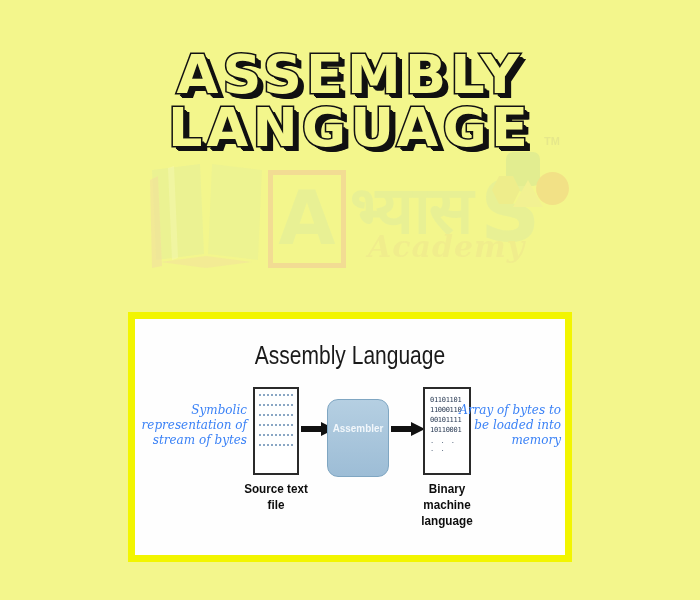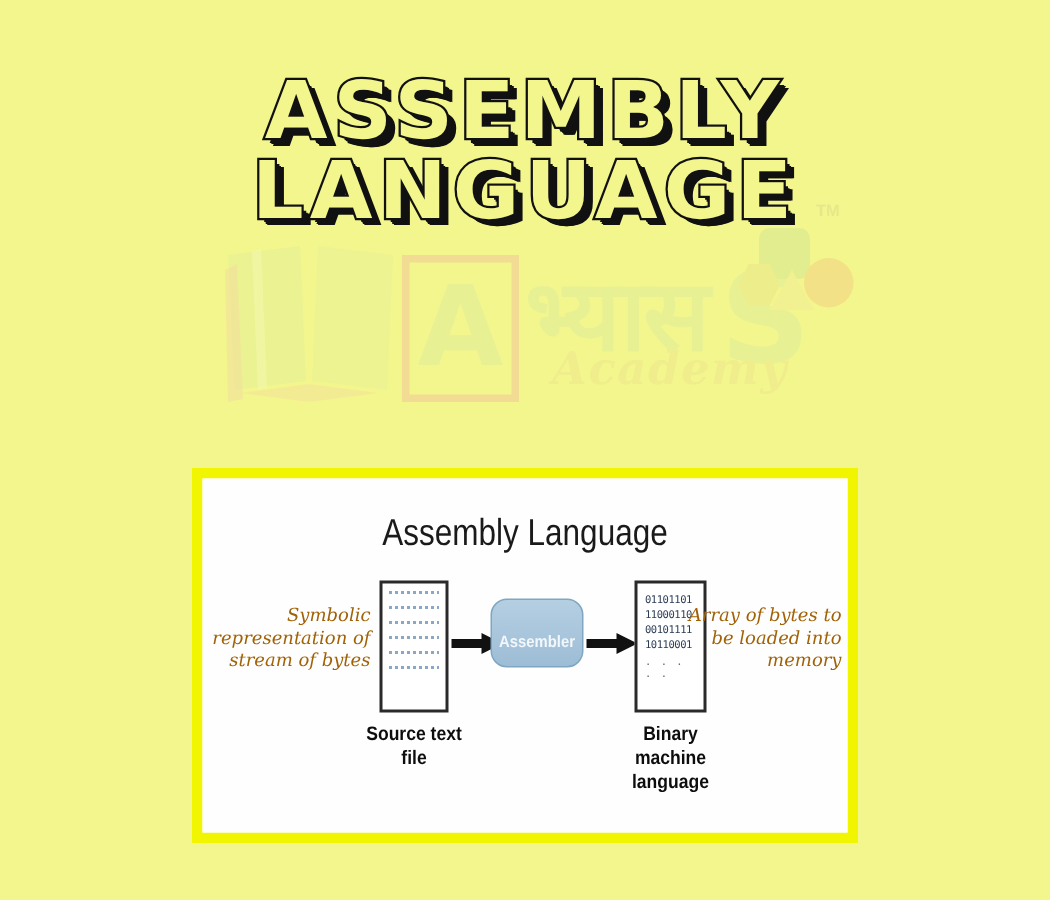--- a/index.html
+++ b/index.html
@@ -190,21 +190,21 @@
     height: 180px;
   }
 
   
   .caption {
     position: absolute;
     font-family: "DejaVu Serif", serif;
     font-style: italic;
     font-size: 12px;
     line-height: 15px;
-    color: #a16207;
+    color: #3b82f6;
   }
   #caption-left {
     left: 4px;
     top: 22px;
     width: 108px;
     text-align: right;
   }
   #caption-right {
     right: 4px;
     top: 22px;
@@ -229,21 +229,21 @@
     margin-bottom: 8px;
     background: repeating-linear-gradient(to right, #8aa7c4 0 2px, #ffffff 2px 4px);
   }
 
   
   #assembler-box {
     position: absolute;
     left: 192px;
     top: 18px;
     width: 62px;
-    height: 46px;
+    height: 78px;
     border-radius: 11px;
     background: linear-gradient(#b5cfe2, #9dbdd6);
     border: 1px solid #7fa6c2;
     box-sizing: border-box;
   }
   #assembler-box span {
     position: absolute;
     left: 0; right: 0;
     top: 22px;
     text-align: center;

